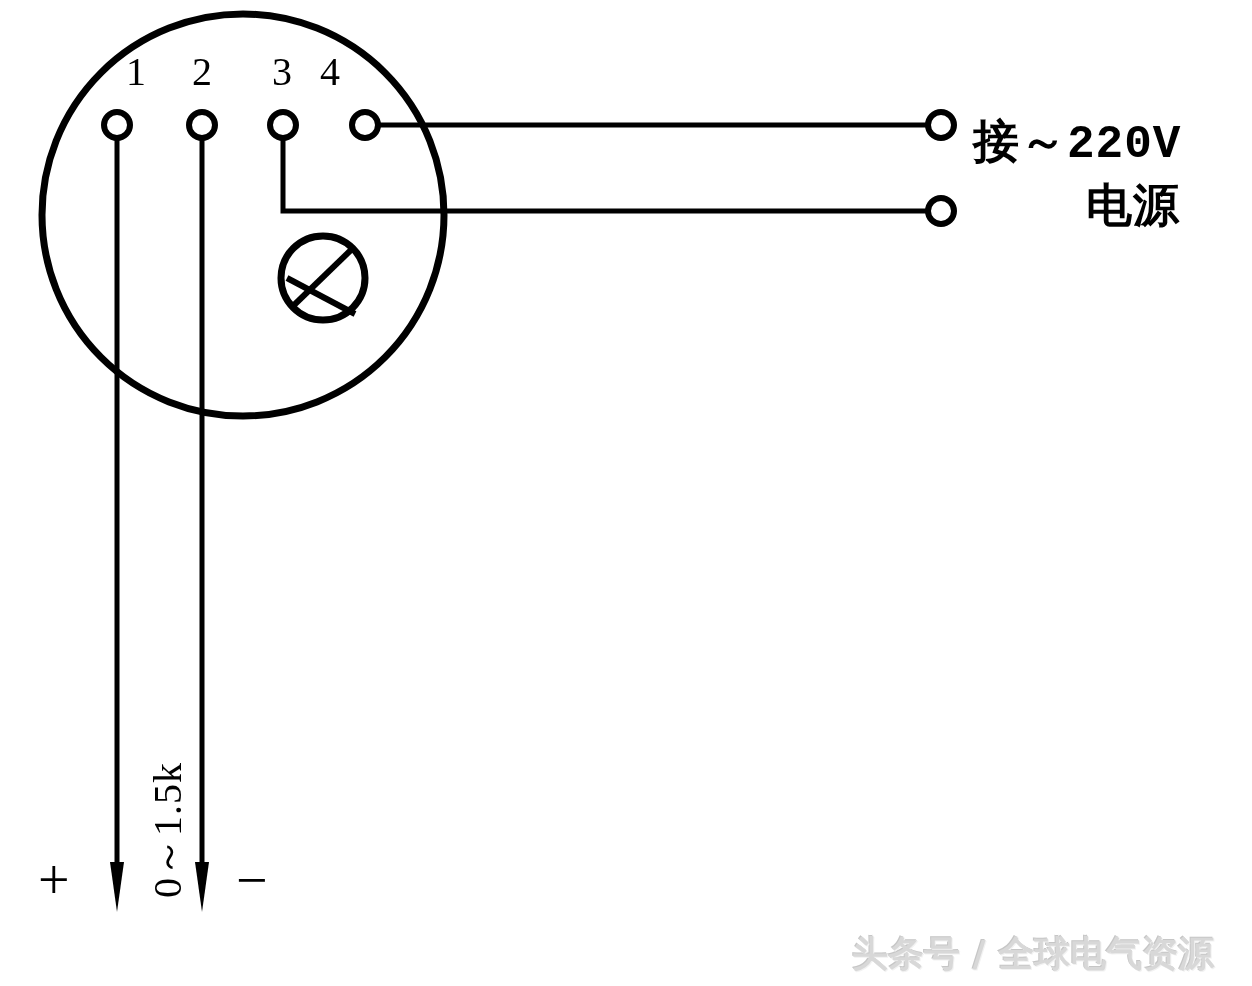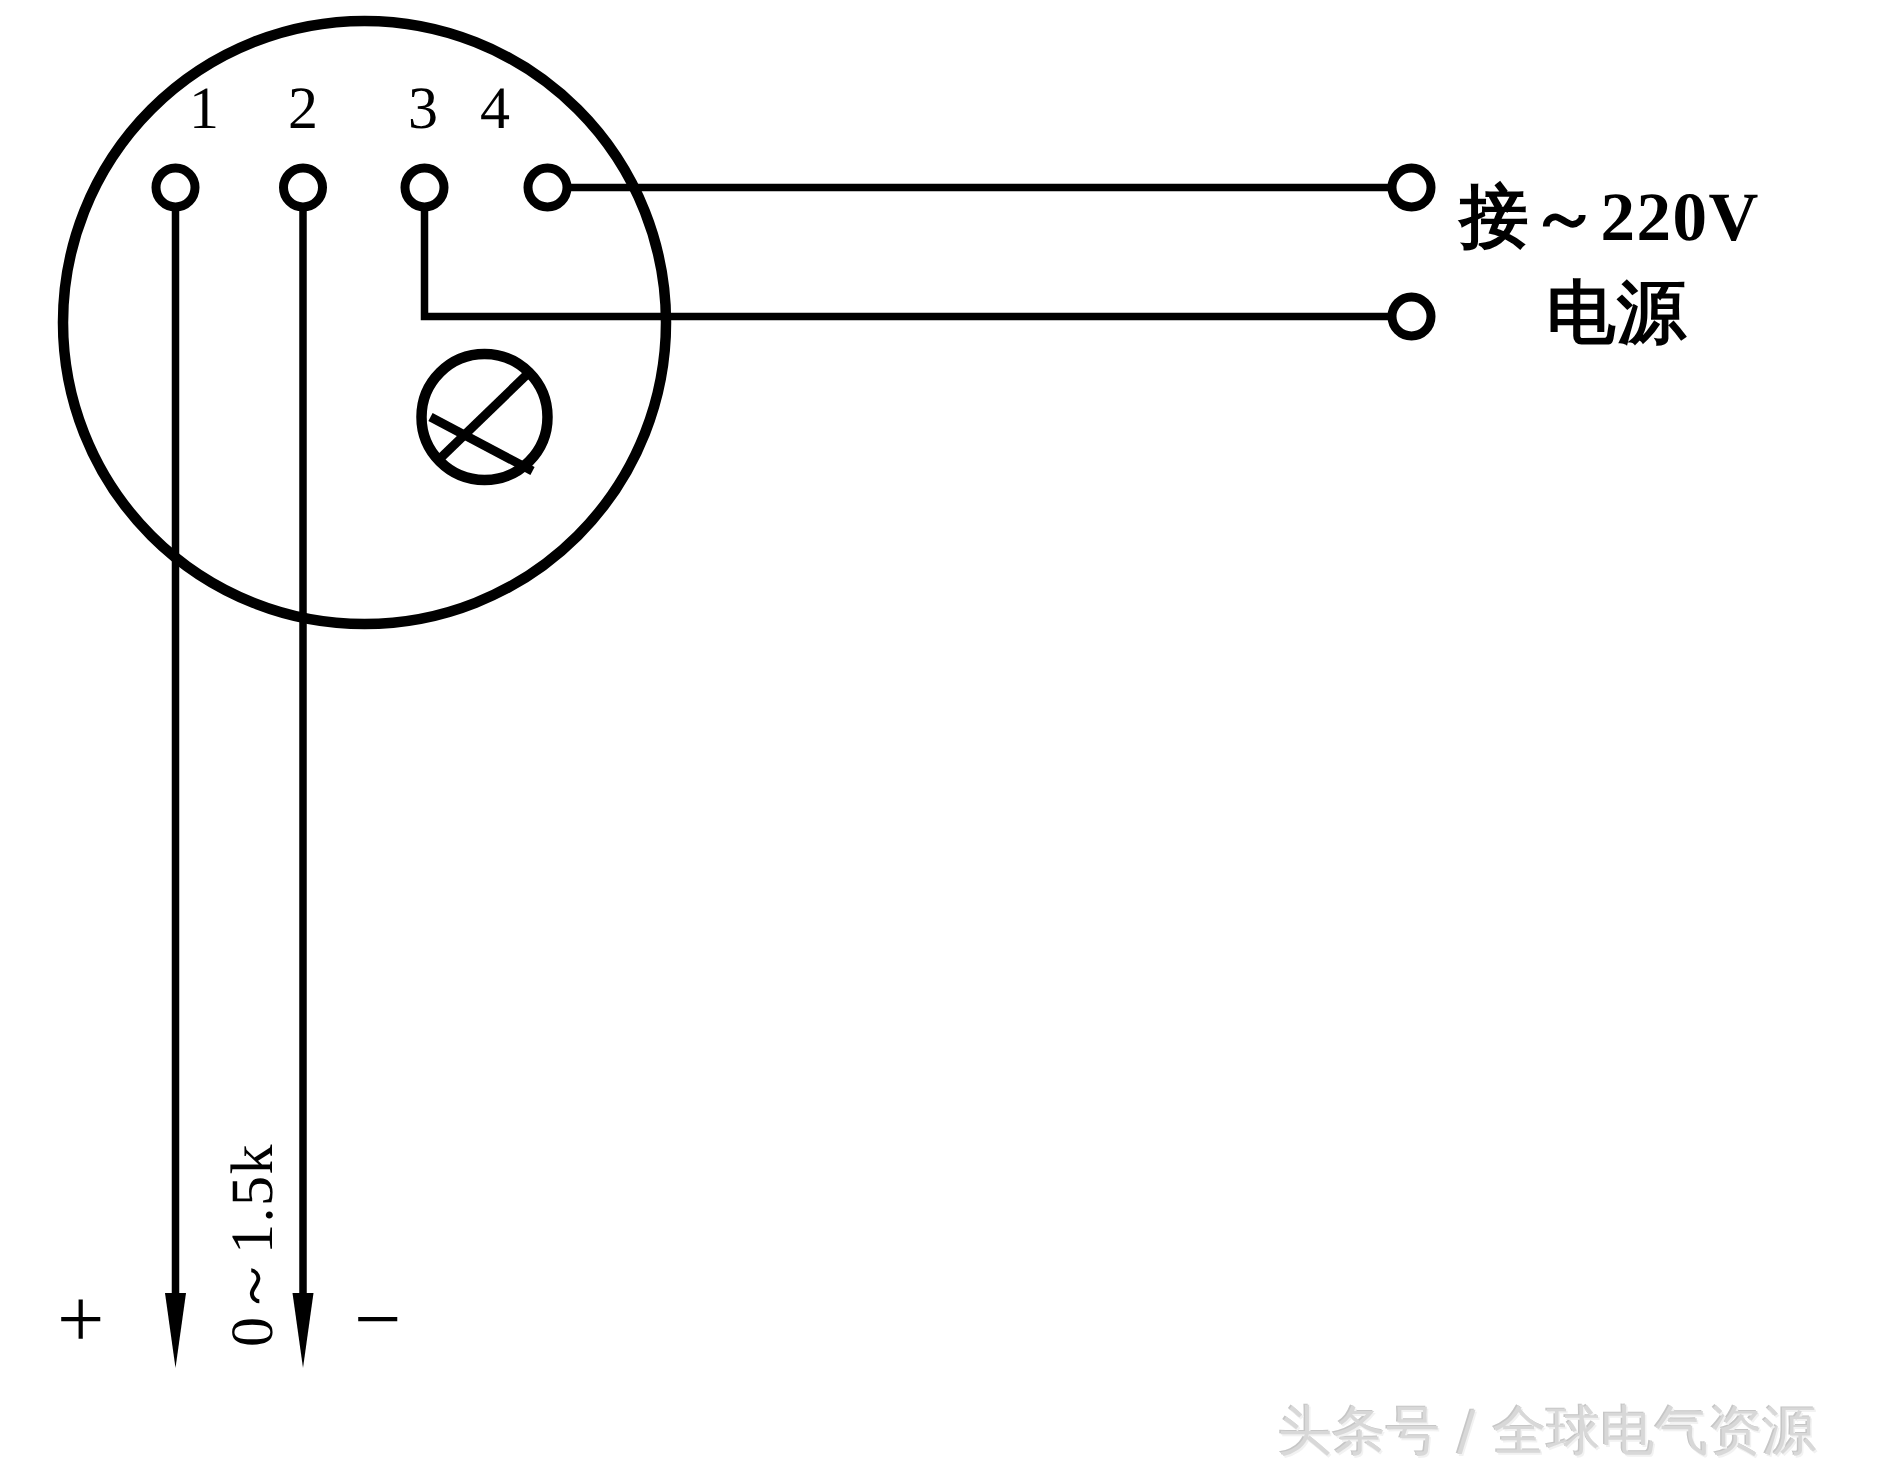--- a/index.html
+++ b/index.html
@@ -31,21 +31,21 @@
     white-space: nowrap;
     line-height: 1;
     user-select: none;
   }
   .terminal-num {
     font-family: "Liberation Serif", "DejaVu Serif", serif;
     font-size: 40px;
     font-weight: 400;
   }
   .cjk {
-    font-family: Liberation Serif, serif;
+    font-family: Liberation Mono, monospace;
     font-weight: 700;
   }
   .power-label {
     font-size: 46px;
     letter-spacing: 1px;
   }
   .load-label {
     font-size: 50px;
     letter-spacing: 6px;
   }
@@ -58,21 +58,21 @@
     font-family: "Liberation Serif", "DejaVu Serif", serif;
     font-size: 40px;
     transform: rotate(-90deg);
     transform-origin: 0 0;
     letter-spacing: 1px;
   }
   #watermark {
     position: absolute;
     font-family: "DejaVu Sans", "Liberation Sans", sans-serif;
     font-size: 36px;
-    font-weight: 400;
+    font-weight: 700;
     color: #d8d8d8;
     text-shadow: 1px 1px 0 #f2f2f2, -1px -1px 0 #c6c6c6;
     white-space: nowrap;
     user-select: none;
   }
 </style>
 </head>
 <body>
 
 <div id="canvas">
@@ -106,21 +106,21 @@
     <circle cx="941" cy="211" r="13" fill="#ffffff" stroke="#000000" stroke-width="6"></circle>
 
   </svg>
 
   <div class="lbl terminal-num" style="left:126px; top:52px;">1</div>
   <div class="lbl terminal-num" style="left:192px; top:52px;">2</div>
   <div class="lbl terminal-num" style="left:272px; top:52px;">3</div>
   <div class="lbl terminal-num" style="left:320px; top:52px;">4</div>
 
   <div class="lbl cjk power-label" style="left:973px; top:122px;">接～220V</div>
-  <div class="lbl cjk power-label" style="left:1031px; top:186px;">电源</div>
+  <div class="lbl cjk power-label" style="left:1086px; top:186px;">电源</div>
 
   <div class="lbl sign-label" style="left:38px; top:852px;">+</div>
   <div class="lbl sign-label" style="left:236px; top:852px;">−</div>
 
   <div class="lbl range-label" style="left:148px; top:898px;">0～1.5k</div>
 
 
   <div id="watermark" style="left:852px; top:930px;">头条号 / 全球电气资源</div>
 
 </div>

